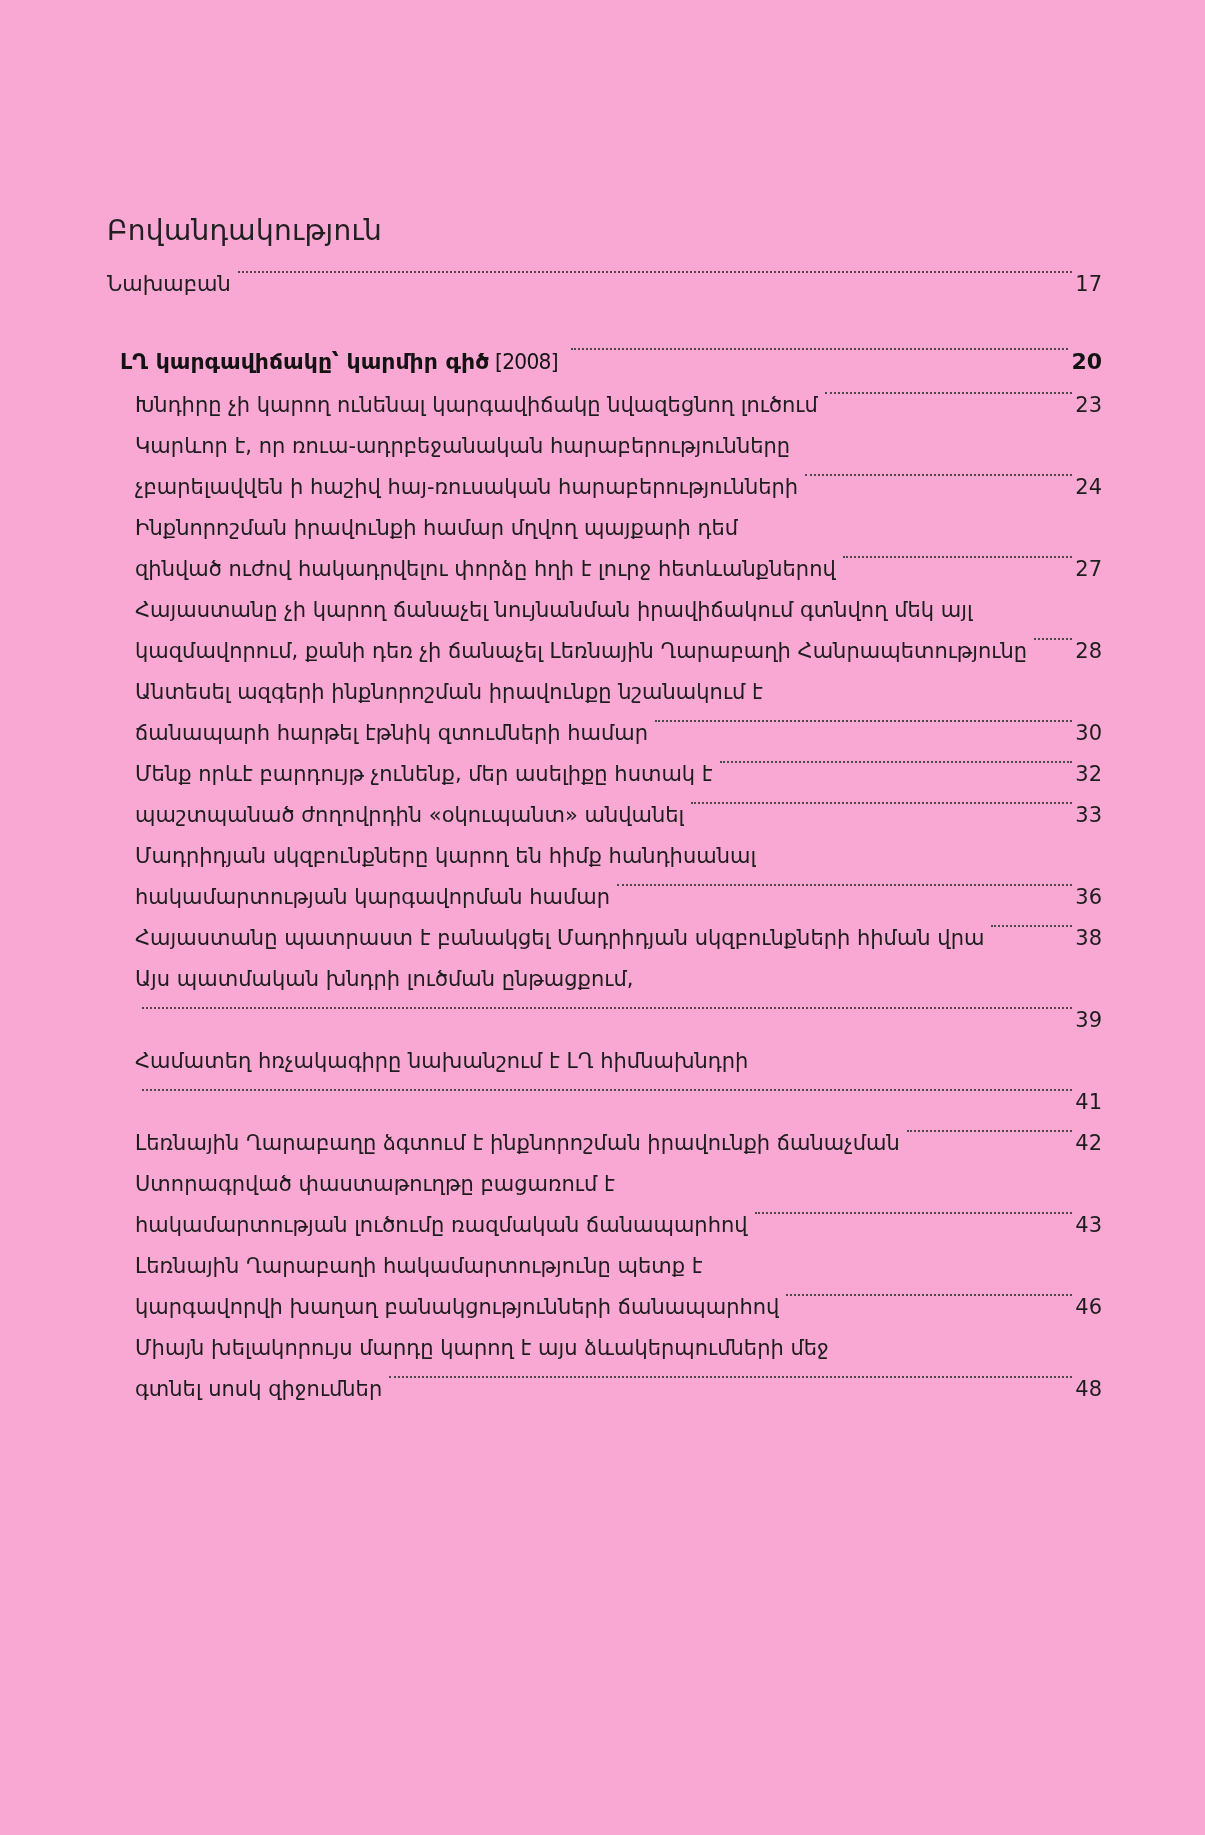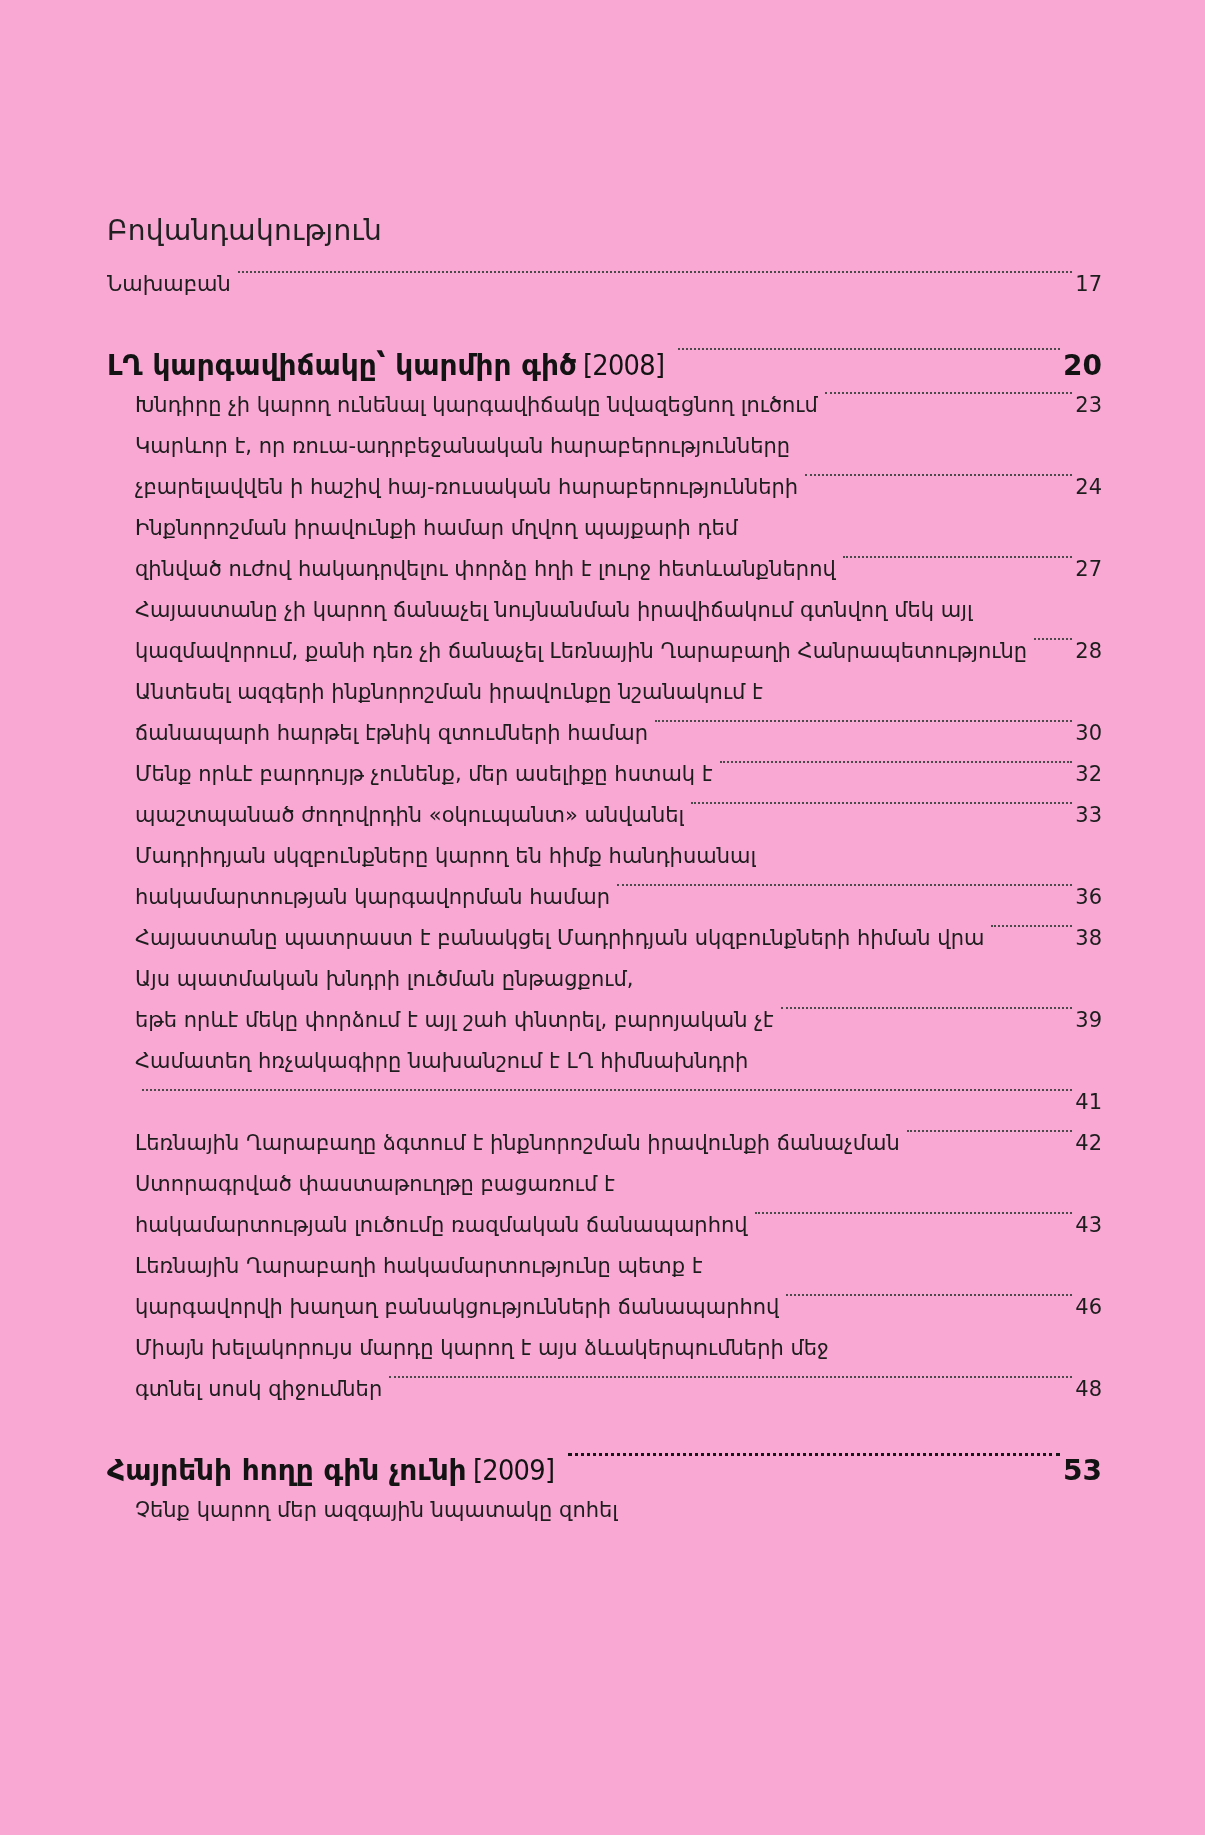--- a/index.html
+++ b/index.html
@@ -38,24 +38,25 @@
   .leader {
     flex: 1 1 auto;
     min-width: 14px;
     border-bottom: 2.5px dotted #4a4a4a;
     margin: 0 3px 7px 7px;
   }
   .pagenum { flex: 0 0 auto; }
   .section { margin: 0; }
   .section-heading-row {
     font-weight: 700;
-    font-size: 28px;
+    font-size: 22px;
     height: 44px;
     margin-top: 36px;
     color: #131313;
+    margin-left: 13px;
   }
   .section-heading-row .leader { margin-bottom: 8px; }
   .heading-year {
     font-weight: 400;
     letter-spacing: -0.8px;
     transform: scaleX(0.92);
     display: inline-block;
     transform-origin: left bottom;
     margin-left: 6px;
   }
@@ -147,21 +148,20 @@
             </div>
             <div class="row">
               <span class="text">Հայաստանը պատրաստ է բանակցել Մադրիդյան սկզբունքների հիման վրա</span>
               <span class="leader"></span>
               <span class="pagenum">38</span>
             </div>
             <div class="row">
               <span class="text">Այս պատմական խնդրի լուծման ընթացքում,</span>
             </div>
             <div class="row">
-              <span class="text">եթե որևէ մեկը փորձում է այլ շահ փնտրել, բարոյական չէ</span>
               <span class="leader"></span>
               <span class="pagenum">39</span>
             </div>
             <div class="row">
               <span class="text">Համատեղ հռչակագիրը նախանշում է ԼՂ հիմնախնդրի</span>
             </div>
             <div class="row indent">
               <span class="leader"></span>
               <span class="pagenum">41</span>
             </div>
@@ -186,32 +186,19 @@
               <span class="leader"></span>
               <span class="pagenum">46</span>
             </div>
             <div class="row">
               <span class="text">Միայն խելակորույս մարդը կարող է այս ձևակերպումների մեջ</span>
             </div>
             <div class="row">
               <span class="text">գտնել սոսկ զիջումներ</span>
               <span class="leader"></span>
               <span class="pagenum">48</span>
-            </div>
-          </div>
-        </div>
-        <div class="section section-2">
-          <div class="row section-heading-row">
-            <span class="text">Հայրենի հողը գին չունի</span>
-            <span class="heading-year">[2009]</span>
-            <span class="leader"></span>
-            <span class="pagenum">53</span>
-          </div>
-          <div class="entries">
-            <div class="row">
-              <span class="text">Չենք կարող մեր ազգային նպատակը զոհել</span>
             </div>
           </div>
         </div>
       </div>
 
   </div>
 </div>
 
 </body></html>

